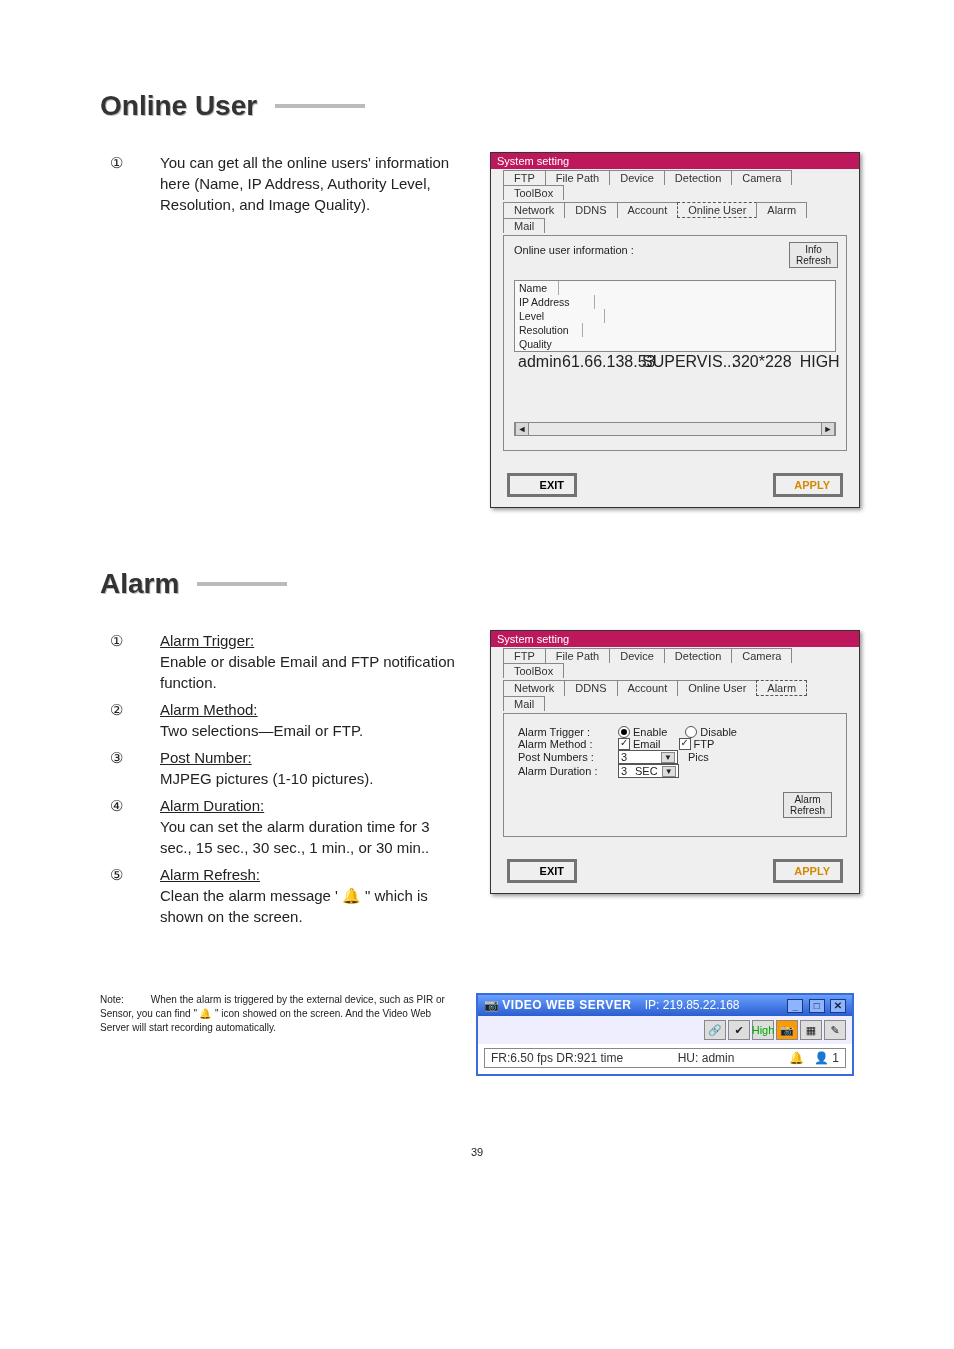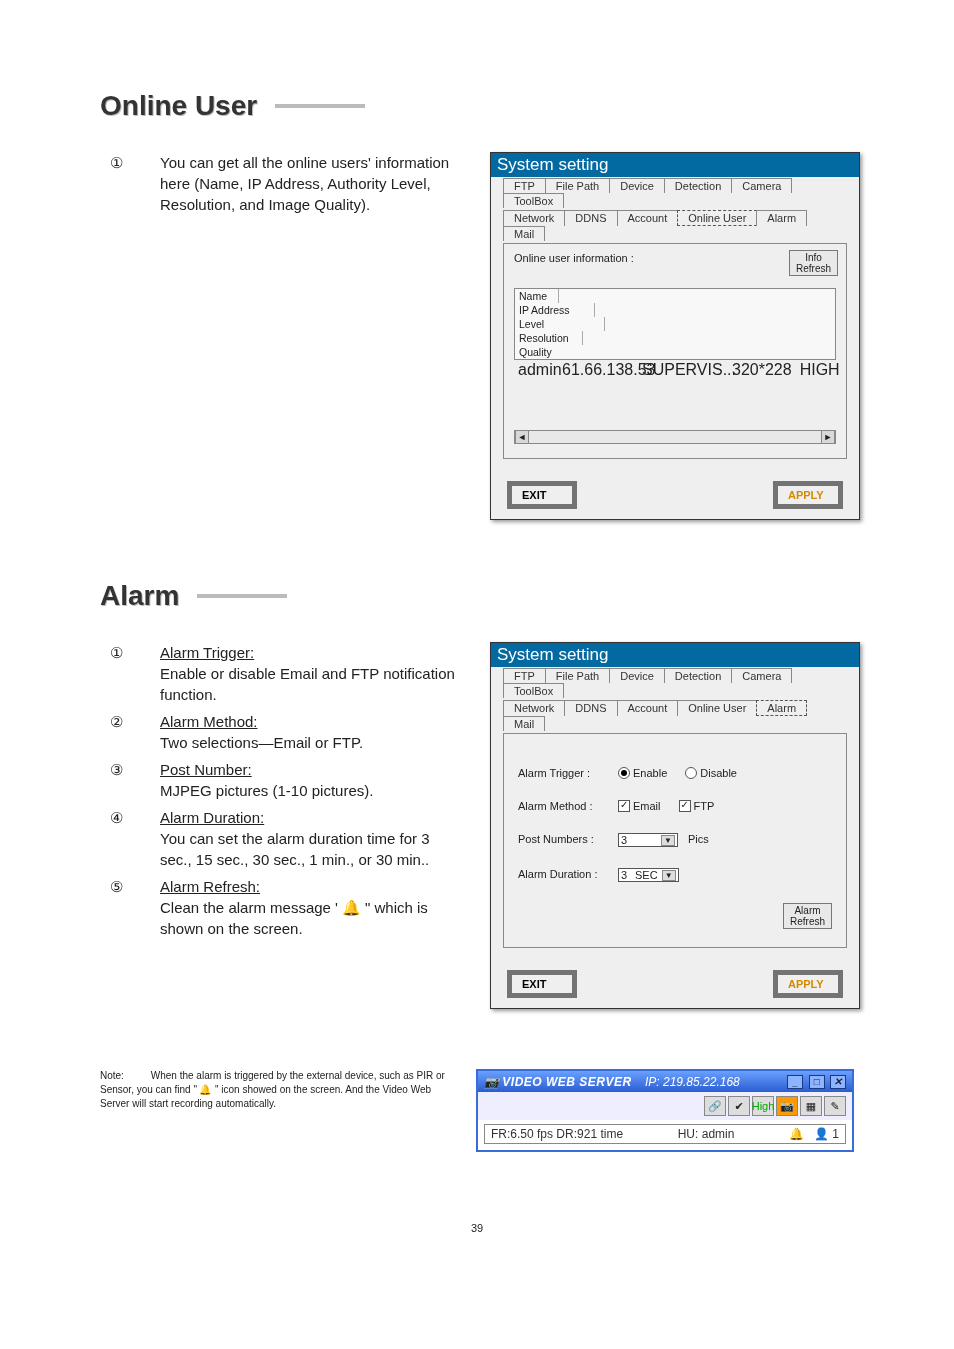--- a/index.html
+++ b/index.html
@@ -50,24 +50,24 @@
   
   .dialog {
     width: 370px;
     border: 1px solid #333;
     box-shadow: 2px 2px 4px #999;
     background: #efefef;
     font-family: Tahoma, Arial, sans-serif;
     font-size: 11px;
   }
   .dlg-title {
-    background: #0369a1;
+    background: #be185d;
     color: #fff;
     padding: 2px 6px;
-    font-size: 17px;
+    font-size: 11px;
   }
   .dlg-body { padding: 1px 12px 12px 12px; }
   .tabs { display: flex; flex-wrap: wrap; margin-bottom: 2px;}
   .tab {
     border: 1px solid #888;
     border-bottom: none;
     padding: 1px 10px;
     margin-right: -1px;
     background: #efefef;
     font-size: 11px;
@@ -91,50 +91,50 @@
   .grid-head { display:flex; border:1px solid #888; background:#f8f8f8; margin-top:24px;flex-direction:column;}
   .gh { padding:1px 4px; border-right:1px solid #aaa; font-size:10.5px;}
   .grid-row { display:flex; font-size:16px;}
   .gc { padding:1px 4px;}
   .scroll-track { display:flex; justify-content:space-between; border:1px solid #888; height:14px; background:#e8e8e8; margin-top:50px;}
   .sc-btn { width:14px; background:#d8d8d8; border-left:1px solid #888; border-right:1px solid #888; display:flex; align-items:center; justify-content:center; font-size:9px;}
   .dlg-foot {
     display:flex; justify-content:space-between; padding:10px 16px;
   }
   .dlg-btn {
-    min-width:70px; text-align:left; padding:3px 10px;
-    border:5px solid #737373; background:#efefef; font-weight:bold; font-size:11px;
+    min-width:70px; text-align:right; padding:3px 10px;
+    border:3px solid #737373; background:#efefef; font-weight:bold; font-size:11px;
     color:#000;
   }
   .dlg-btn.apply { color:#d48a00; }
 
-  .frow { display:flex; margin:21px 0; font-size:11px;}
+  .frow { display:flex; align-items:center; margin:0 0; font-size:11px;}
   .frow .lbl { flex:0 0 100px;}
   .radio, .check { width:12px; height:12px; border:1px solid #555; display:inline-block; vertical-align:middle; margin-right:3px; background:#fff;}
   .radio { border-radius:50%; position:relative;}
   .radio.sel::after{content:"";position:absolute;left:2px;top:2px;width:6px;height:6px;border-radius:50%;background:#000;}
   .check.sel::after{content:"✓"; font-size:10px; position:relative; top:-3px; left:1px;}
   .sel-box { border:1px solid #555; background:#fff; padding:0 2px; font-size:11px; display:inline-flex; align-items:center;}
   .sel-box .caret{ border:1px solid #888; background:#ddd; margin-left:4px; padding:0 2px; font-size:8px;}
 
   .note-row { display:flex; gap:16px; align-items:flex-start; margin-top:40px;}
   .note-text { flex:0 0 360px; font-size:10px; line-height:1.4;}
   .note-text .lead { display:inline-block; width:48px;}
 
   
   .vws {
     flex: 1;
     border: 2px solid #3a6bd8;
     background:#fff;
     font-family: Tahoma, Arial, sans-serif;
   }
   .vws-title {
-    display:flex; align-items:center; justify-content:space-between;
+    display:flex; align-items:flex-start; justify-content:space-between;
     background: linear-gradient(#6aa0ff,#2a5dd0);
-    color:#fff; font-size:12px; font-weight:bold; padding:3px 6px;font-style:italic;
+    color:#fff; font-size:12px; font-weight:bold; padding:3px 6px;
   }
   .vws-title .winbtns span{
     display:inline-block; width:16px; height:14px; border:1px solid #1a3a80; background:#8fb4ff; margin-left:2px; text-align:center; font-size:10px; line-height:12px; color:#123;
   }
   .vws-toolbar {
     display:flex; justify-content:flex-end; gap:2px; padding:4px 6px; background:#eef;
   }
   .vws-toolbar .ticon{
     width:22px; height:20px; border:1px solid #888; background:#ddd; display:flex; align-items:center; justify-content:center; font-size:11px;
   }

